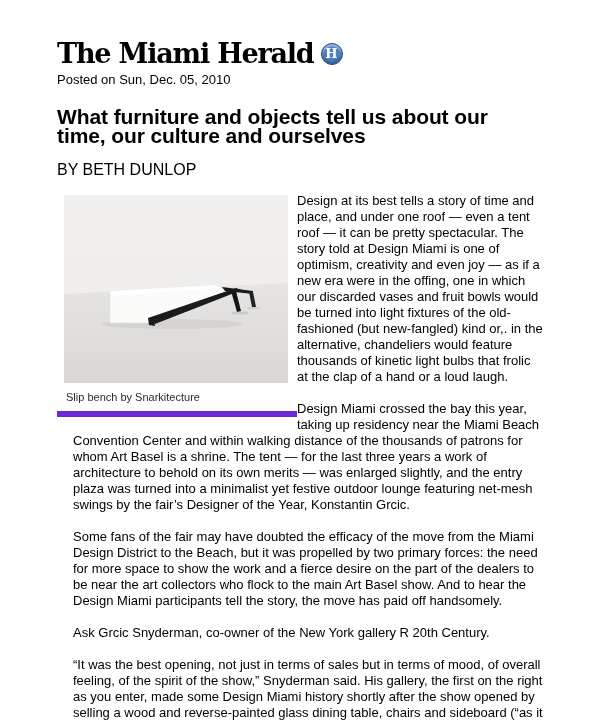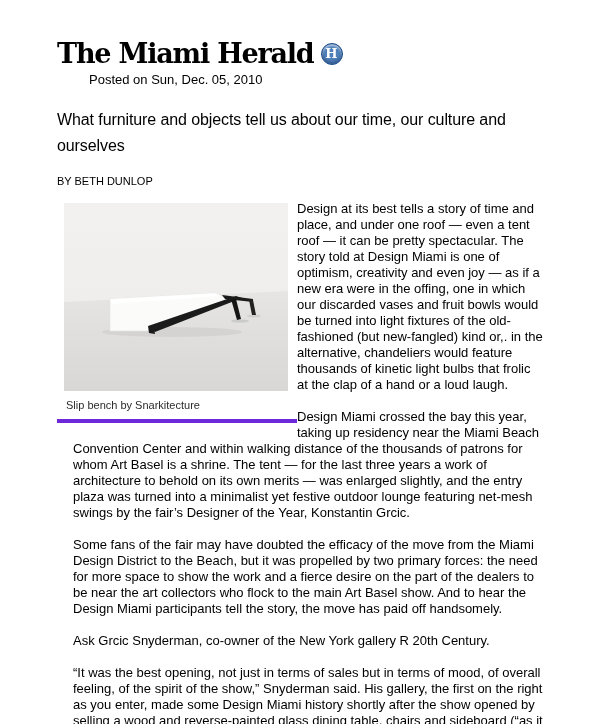--- a/index.html
+++ b/index.html
@@ -47,49 +47,48 @@
     align-items: center;
     justify-content: center;
     font-family: "DejaVu Serif", "Liberation Serif", serif;
     font-weight: 700;
     font-size: 13px;
     box-shadow: inset 0 -2px 3px rgba(10,20,60,.35), inset 0 2px 2px rgba(255,255,255,.55);
   }
   .posted {
     font-size: 13px;
     margin-top: 5px;
-    margin-left: 32px;
   }
   
   .headline {
-    font-size: 16px;
-    font-weight: normal;
-    line-height: 26px;
+    font-size: 21px;
+    font-weight: bold;
+    line-height: 19px;
     letter-spacing: -0.1px;
     margin: 20px 0 0 0;
     max-width: 478px;
   }
   .byline {
-    font-size: 11px;
+    font-size: 16px;
     margin-top: 16px;
   }
   
   .article-body {
     font-size: 13px;
     line-height: 16px;
     margin-top: 14px;
   }
   .article-body::after { content: ""; display: block; clear: both; }
   .article-body p { margin: 0 0 16px 16px; }
   figure { margin: 0; }
   .photo-figure {
     float: left;
     width: 240px;
     margin: 2px 0 4px 0;
-    border-bottom: 4px solid #6d28d9;
+    border-bottom: 6px solid #6d28d9;
   }
   .photo {
     margin-left: 7px;
     width: 224px;
     height: 188px;
   }
   .photo svg { display: block; }
   .caption {
     font-size: 11px;
     color: #2b2b2b;

